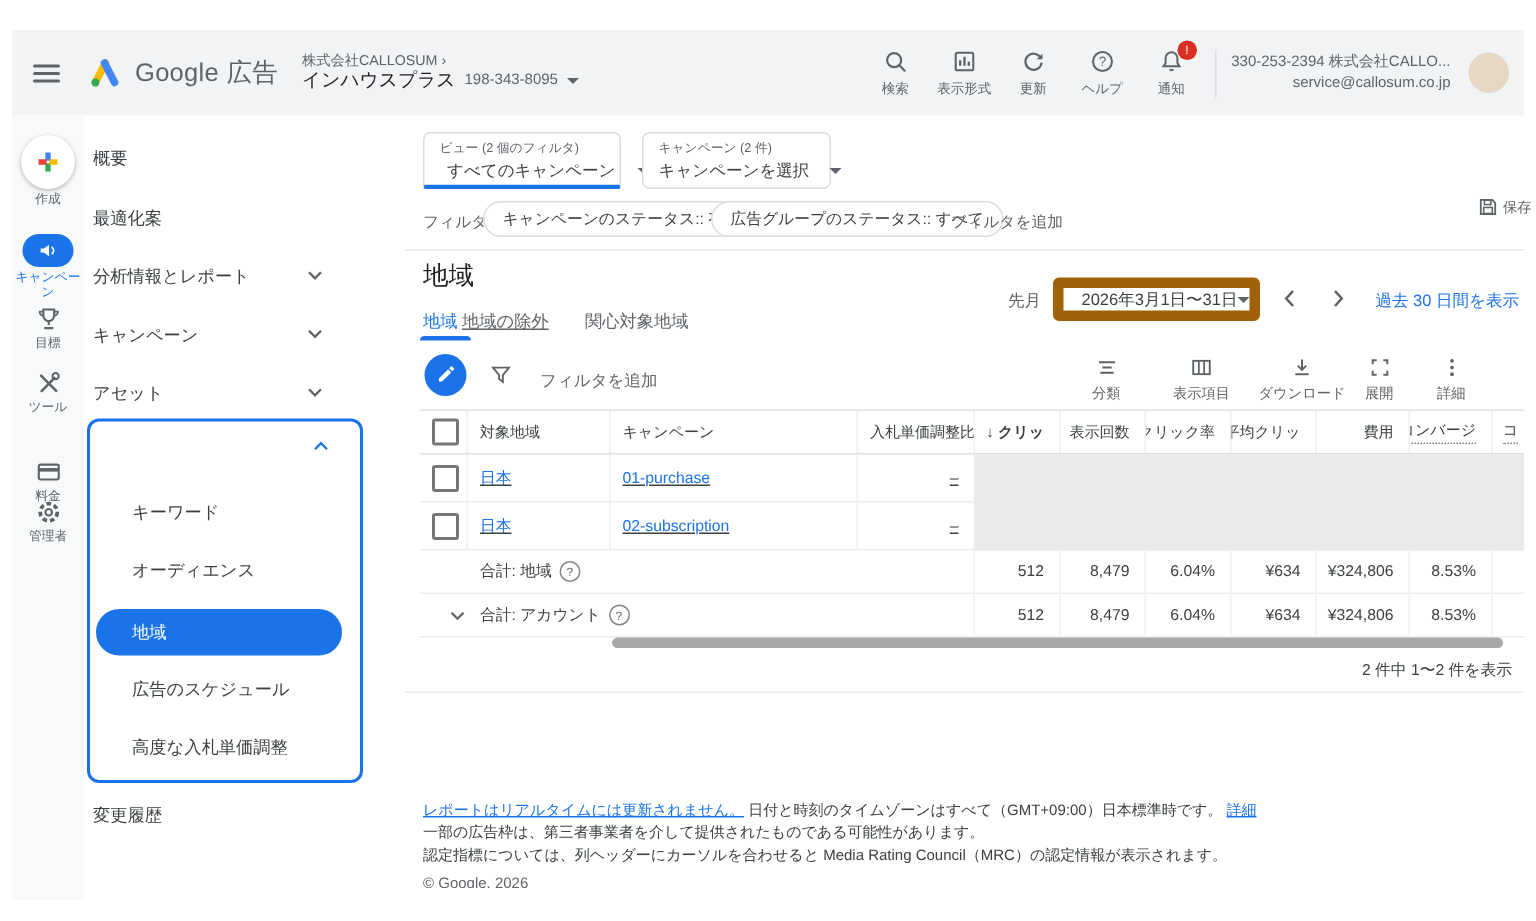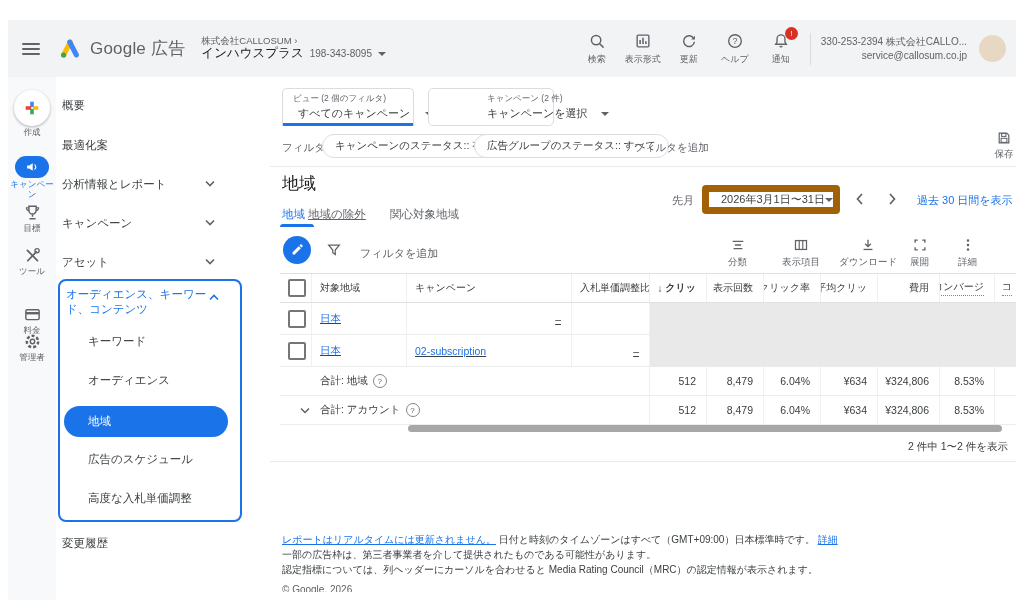--- a/index.html
+++ b/index.html
@@ -228,21 +228,20 @@
       </svg>
     </span>
   <div class="nav-item" style="top:255px;">アセット</div>
   <span class="nav-chev" style="top:258px;">
       <svg width="10" height="7" viewBox="0 0 10 7">
         <path d="M1 1.5 L5 5.5 L9 1.5" fill="none" stroke="#5f6368" stroke-width="1.6"></path>
       </svg>
     </span>
 
   <div class="group-box"></div>
-  <div class="group-label">オーディエンス、キーワード、コンテンツ</div>
   <span class="nav-chev" style="top:294px;left:209px;">
       <svg width="10" height="7" viewBox="0 0 10 7">
         <path d="M1 5.5 L5 1.5 L9 5.5" fill="none" stroke="#1a73e8" stroke-width="1.6"></path>
       </svg>
     </span>
   <div class="sub-item" style="top:334px;">キーワード</div>
   <div class="sub-item" style="top:373px;">オーディエンス</div>
   <div class="pill-selected">地域</div>
   <div class="sub-item" style="top:452px;">広告のスケジュール</div>
   <div class="sub-item" style="top:491px;">高度な入札単価調整</div>
@@ -251,33 +250,33 @@
   <div class="viewbox view-active" style="left:282px;top:88px;width:132px;height:38px;">
     <div class="vlabel">ビュー (2 個のフィルタ)</div>
     <div class="vvalue">
       <svg width="11" height="11" viewBox="0 0 14 14">
           <path d="M2 7 L7 2.6 L12 7 M3.6 6.4 V11.4 h6.8 V6.4" fill="none" stroke="#5f6368" stroke-width="1.3"></path>
         </svg>
       <span>すべてのキャンペーン</span>
       <span class="caret" style="margin-left:10px;"></span>
     </div>
   </div>
-  <div class="viewbox" style="left:428px;top:88px;width:126px;height:38px;padding-left:48px;">
+  <div class="viewbox" style="left:428px;top:88px;width:126px;height:38px;">
     <div class="vlabel">キャンペーン (2 件)</div>
     <div class="vvalue">
       <span>キャンペーンを選択</span>
       <span class="caret" style="margin-left:8px;"></span>
     </div>
   </div>
 
   <div class="abs" style="left:282px;top:141px;font-size:10.5px;color:#5f6368;">フィルタ</div>
   <div class="chip" style="left:322px;top:134px;">キャンペーンのステータス:: 有効</div>
   <div class="chip" style="left:474px;top:134px;">広告グループのステータス:: すべて</div>
   <div class="abs" style="left:634px;top:141px;font-size:10.5px;color:#5f6368;cursor:pointer;">フィルタを追加</div>
-  <div class="abs icon-btn" style="left:984px;top:130px;width:40px;display:flex;flex-direction:column;align-items:center;gap:2px;">
+  <div class="abs icon-btn" style="left:984px;top:130px;width:40px;display:flex;flex-direction:row;align-items:center;gap:2px;">
     <svg width="16" height="16" viewBox="0 0 20 20">
         <path d="M4 4 h9.5 L16 6.5 V16 H4 z" fill="none" stroke="#5f6368" stroke-width="1.5"></path>
         <rect x="7" y="4.4" width="5.4" height="3.6" fill="none" stroke="#5f6368" stroke-width="1.3"></rect>
         <rect x="6.4" y="10.4" width="7.2" height="5" fill="none" stroke="#5f6368" stroke-width="1.3"></rect>
       </svg>
     <span style="font-size:9.5px;color:#5f6368;">保存</span>
   </div>
   <div class="divline" style="top:166px;"></div>
 
   <div class="abs" style="left:282px;top:172px;font-size:17px;color:#202124;">地域</div>
@@ -371,20 +370,23 @@
         </div>
     </div>
 
     <div class="trow tbody-row">
       <div class="cell" style="padding:0;">
           <span class="checkbox"></span>
         </div>
       <div class="cell">
           <span class="link">日本</span>
         </div>
+      <div class="cell">
+          <span class="link">01-purchase</span>
+        </div>
       <div class="cell num">–</div>
       <div class="cell num"></div>
         <div class="cell num"></div>
         <div class="cell num"></div>
         <div class="cell num"></div>
         <div class="cell num"></div>
         <div class="cell num"></div>
         <div class="cell nb"></div>
     </div>
     <div class="trow tbody-row">

